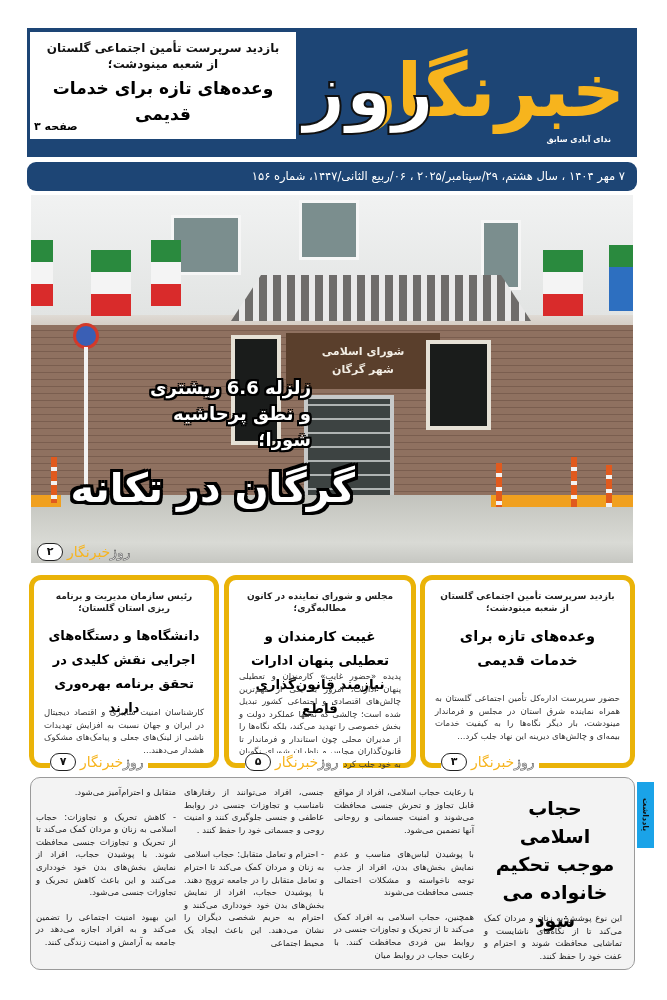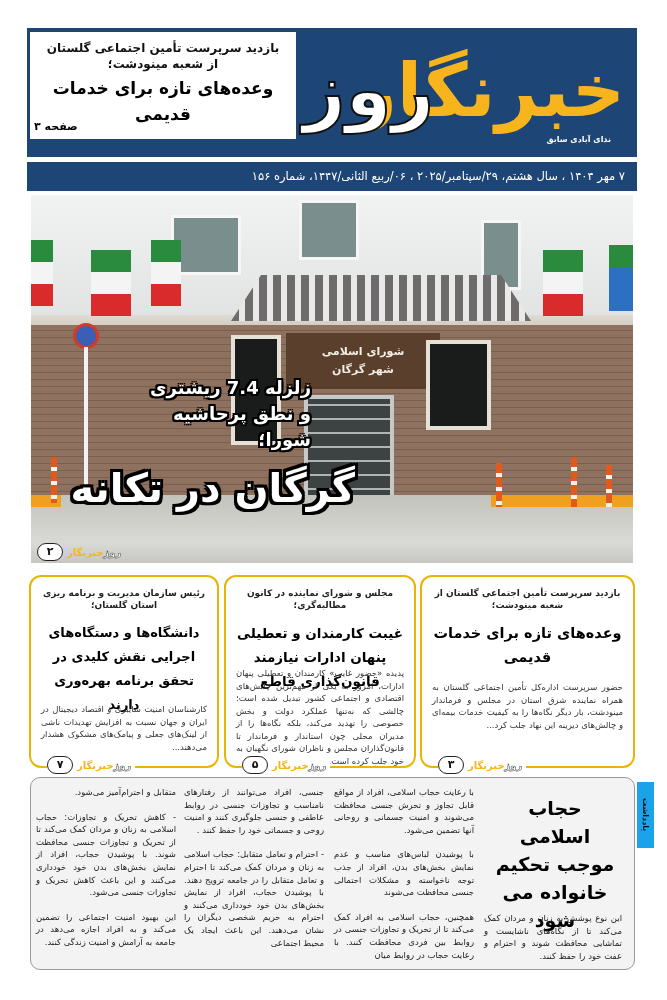--- a/index.html
+++ b/index.html
@@ -35,21 +35,21 @@
       font-family: "DejaVu Sans", sans-serif; font-weight: bold; font-size: 74px; line-height: 92px;
       color: #ffffff; -webkit-text-stroke: 2px #111;
     }
     .logo .logo-sub {
       position: absolute; right: 24px; bottom: 2px; font-size: 8px; font-weight: bold; color: #ffffff;
     }
 
     .datebar {
       position: absolute; left: 27px; top: 162px; width: 610px; height: 29px;
       background: #1d4575; color: #ffffff; direction: rtl;
-      font-size: 11.5px; line-height: 29px; padding-right: 12px; white-space: nowrap;
+      font-size: 11.5px; line-height: 29px; padding-right: 12px; white-space: nowrap; border-radius: 9px;
     }
 
     
     .photo {
       position: absolute; left: 31px; top: 195px; width: 602px; height: 368px;
       overflow: hidden;
       background: linear-gradient(180deg, #dfe3e4 0%, #eef0ef 28%, #b9a593 44%, #8a6e59 60%, #86705f 78%, #b3b3ac 86%, #cfd0cb 100%);
     }
     .ph-building-upper { position: absolute; left: 0; top: 0; width: 602px; height: 120px;
       background: linear-gradient(180deg, #f1f2f2, #e2e4e3); }
@@ -85,28 +85,28 @@
       color: #ffffff; font-weight: bold; font-size: 40px; line-height: 50px; text-align: right;
       text-shadow: -3px -3px 0 #000, 3px -3px 0 #000, -3px 3px 0 #000, 3px 3px 0 #000, 0 3px 0 #000, 0 -3px 0 #000, 3px 0 0 #000, -3px 0 0 #000;
     }
     .page-badge {
       position: absolute; direction: ltr; display: flex; align-items: center; gap: 4px;
     }
     .page-badge .num {
       width: 26px; height: 18px; border: 1.5px solid #222; border-radius: 10px; background: #fff;
       font-size: 11px; font-weight: bold; text-align: center; line-height: 15px; color: #111;
     }
-    .page-badge .mini-logo { font-size: 10px; font-weight: bold; color: #f7b41d; white-space: nowrap; }
+    .page-badge .mini-logo { font-size: 14px; font-weight: normal; color: #f7b41d; white-space: nowrap; }
     .page-badge .mini-logo .w { color: #ffffff; -webkit-text-stroke: 0.6px #555; }
     .photo .page-badge { left: 6px; bottom: 2px; }
 
     
     .teaser {
       position: absolute; top: 575px; height: 193px;
-      border: 2px solid #eab308; border-radius: 12px; background: #ffffff;
+      border: 5px solid #eab308; border-radius: 12px; background: #ffffff;
       direction: rtl; text-align: center; padding: 0 10px;
     }
     .teaser .kicker { font-size: 9px; font-weight: bold; line-height: 12px; margin-top: 10px; color: #222; }
     .teaser .headline { font-size: 14.5px; font-weight: bold; line-height: 24px; margin-top: 10px; color: #000; }
     .teaser .body {
       position: absolute; left: 10px; right: 10px; font-size: 8.5px; line-height: 12.5px;
       text-align: justify; color: #333;
     }
     .teaser .page-badge { left: 16px; bottom: -8px; background: #fff; padding-right: 4px; }
 
@@ -180,35 +180,35 @@
   <div class="ph-post"></div>
   <div class="ph-road"></div>
   <div class="ph-curb" style="left:0;top:300px;width:30px;"></div>
   <div class="ph-curb" style="left:460px;top:300px;width:142px;"></div>
   <div class="ph-pole" style="left:20px;top:262px;height:46px;"></div>
   <div class="ph-pole" style="left:465px;top:268px;height:44px;"></div>
   <div class="ph-pole" style="left:540px;top:262px;height:50px;"></div>
   <div class="ph-pole" style="left:575px;top:270px;height:42px;"></div>
 
   <div class="photo-kicker">
-    <div>زلزله 7.4 ریشتری</div>
+    <div>زلزله 6.6 ریشتری</div>
     <div>و نطق پرحاشیه شورا؛</div>
   </div>
   <div class="photo-headline">گرگان در تکانه</div>
 
   <div class="page-badge">
     <span class="num">۲</span>
     <span class="mini-logo"><span class="w">روز</span><span>خبرنگار</span></span>
   </div>
 </section>
 
 <article class="teaser" style="left:420px;width:215px;">
   <div class="kicker">بازدید سرپرست تأمین اجتماعی گلستان از شعبه مینودشت؛</div>
   <div class="headline">وعده‌های تازه برای خدمات قدیمی</div>
-  <div class="body" style="top:104px;">حضور سرپرست اداره‌کل تأمین اجتماعی گلستان به همراه نماینده شرق استان در مجلس و فرماندار مینودشت، بار دیگر نگاه‌ها را به کیفیت خدمات بیمه‌ای و چالش‌های دیرینه این نهاد جلب کرد...</div>
+  <div class="body" style="top:112px;">حضور سرپرست اداره‌کل تأمین اجتماعی گلستان به همراه نماینده شرق استان در مجلس و فرماندار مینودشت، بار دیگر نگاه‌ها را به کیفیت خدمات بیمه‌ای و چالش‌های دیرینه این نهاد جلب کرد...</div>
   <div class="page-badge">
     <span class="num">۳</span>
     <span class="mini-logo"><span class="w">روز</span><span>خبرنگار</span></span>
   </div>
 </article>
 
 <article class="teaser" style="left:224px;width:192px;">
   <div class="kicker">مجلس و شورای نماینده در کانون مطالبه‌گری؛</div>
   <div class="headline" style="font-size:13.5px;">غیبت کارمندان و تعطیلی پنهان ادارات نیازمند قانون‌گذاری قاطع</div>
   <div class="body" style="top:90px;">پدیده «حضور غایب» کارمندان و تعطیلی پنهان ادارات، امروز به یکی از مهم‌ترین چالش‌های اقتصادی و اجتماعی کشور تبدیل شده است؛ چالشی که نه‌تنها عملکرد دولت و بخش خصوصی را تهدید می‌کند، بلکه نگاه‌ها را از مدیران محلی چون استاندار و فرماندار تا قانون‌گذاران مجلس و ناظران شورای نگهبان به خود جلب کرده است...</div>

